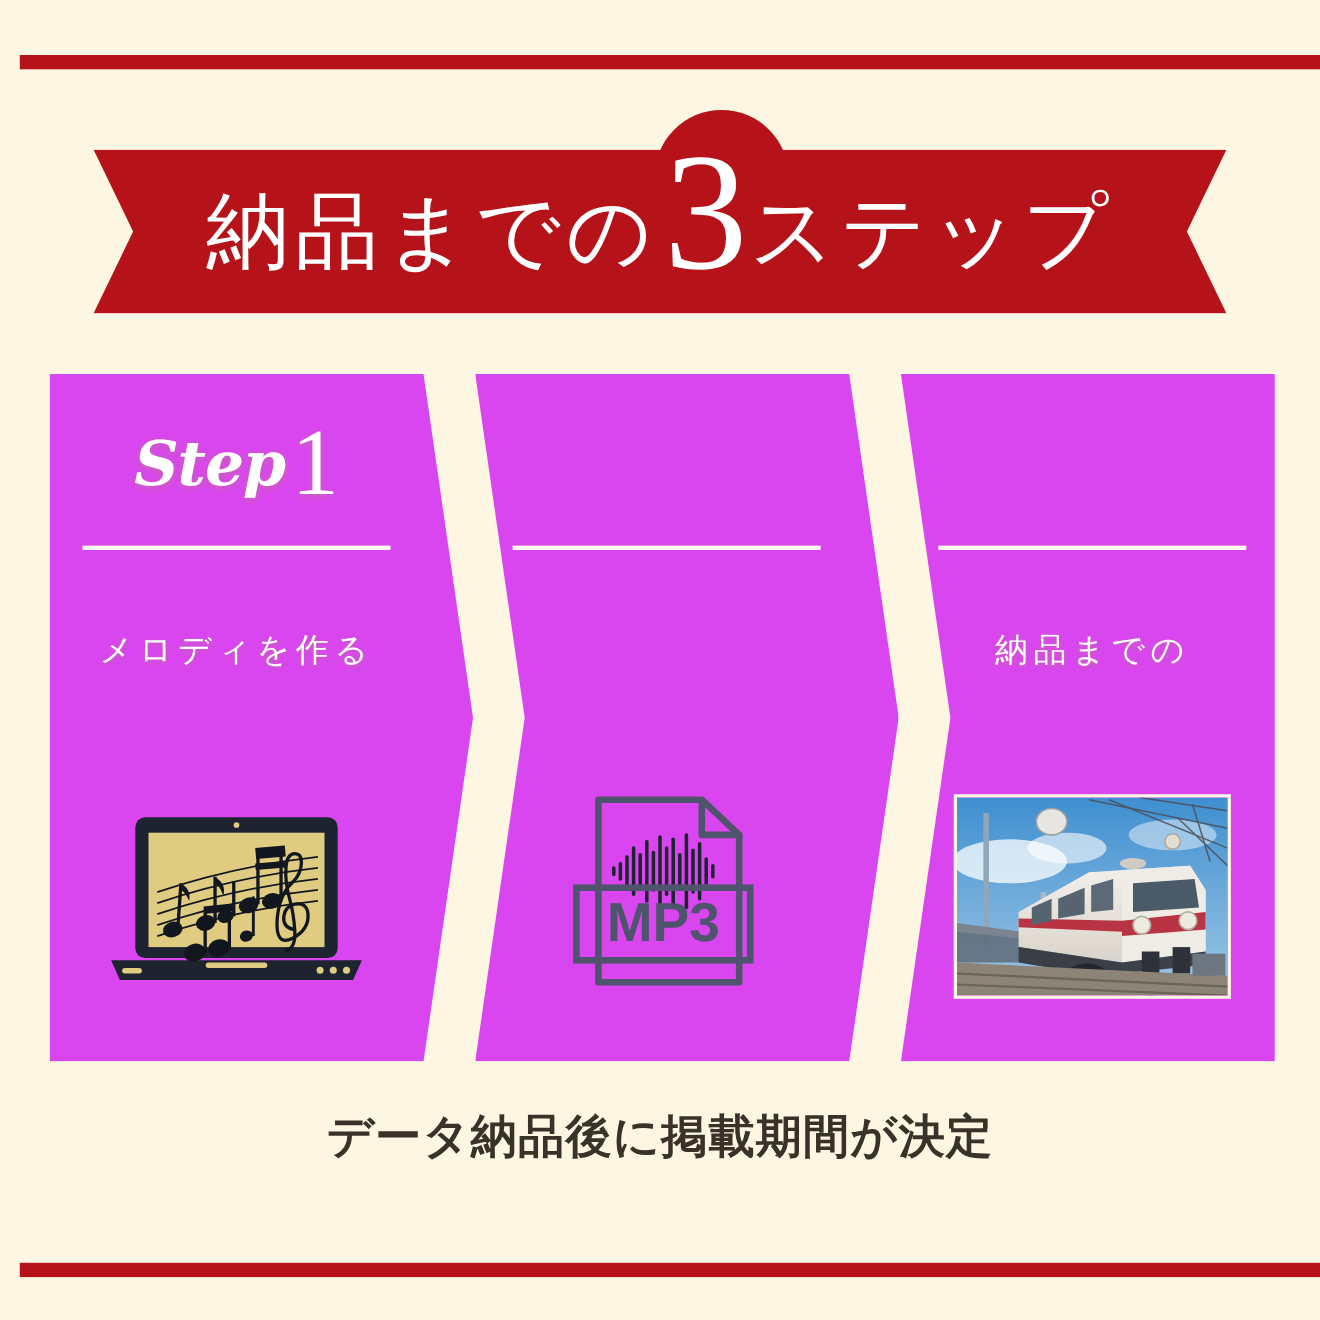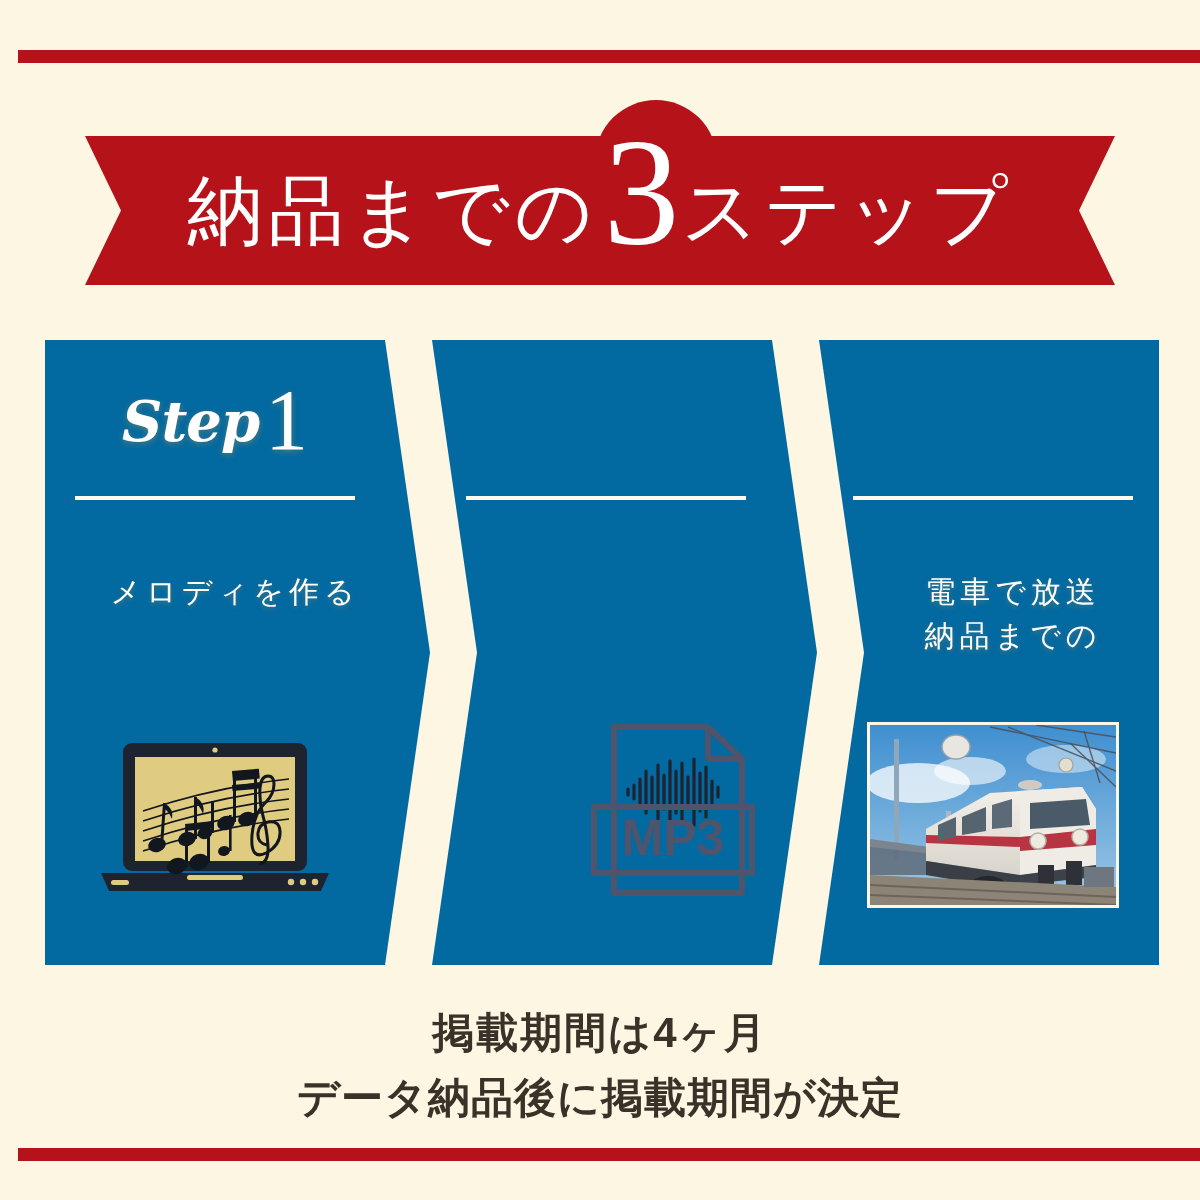--- a/index.html
+++ b/index.html
@@ -89,21 +89,21 @@
     position: absolute;
     left: 0;
     top: 340px;
     width: 1200px;
     height: 625px;
   }
   .card {
     position: absolute;
     top: 0;
     height: 625px;
-    background: #0369a1;
+    background: #d946ef;
     box-sizing: border-box;
     padding: 0;
   }
   .card.c1 {
     left: 45px;
     width: 385px;
     -webkit-clip-path: polygon(0 0, 340px 0, 385px 50%, 340px 100%, 0 100%);
     clip-path: polygon(0 0, 340px 0, 385px 50%, 340px 100%, 0 100%);
   }
   .card.c2 {
@@ -169,33 +169,32 @@
     top: 230px;
     left: 0;
     width: 340px;
     text-align: center;
     color: #ffffff;
     font-family: "Liberation Sans", sans-serif;
     font-size: 30px;
     letter-spacing: 5px;
     line-height: 1.45;
     text-shadow: 0 2px 5px rgba(170,150,80,.4);
-    padding-left: 20px;
   }
 
   .art {
     position: absolute;
     left: 0;
     width: 340px;
     display: flex;
     justify-content: center;
     align-items: center;
   }
   .art.a1 { top: 380px; height: 200px; }
-  .art.a2 { top: 365px; height: 210px; justify-content: flex-end; }
+  .art.a2 { top: 365px; height: 210px; }
   .art.a3 { top: 375px; height: 200px; }
 
   .photo-frame {
     width: 252px;
     height: 186px;
     border: 3px solid #fdf6e3;
     box-sizing: border-box;
     overflow: hidden;
     position: relative;
   }
@@ -328,21 +327,20 @@
           <text x="97" y="140" text-anchor="middle" fill="#4e546b" font-family="'Liberation Sans', sans-serif" font-size="50" font-weight="bold">MP3</text>
         </svg>
       </div>
     </div>
   </div>
 
   <div class="card c3">
     <div class="card-inner">
       <div class="divider"></div>
       <div class="caption">
-        <div>電車で放送</div>
         <div>納品までの</div>
       </div>
       <div class="art a3">
         <div class="photo-frame">
           <svg width="246" height="180" viewBox="0 0 246 180" preserveAspectRatio="none">
             <defs>
               <linearGradient id="sky" x1="0" y1="0" x2="0" y2="1">
                 <stop offset="0%" stop-color="#3f8fd0"></stop>
                 <stop offset="100%" stop-color="#9fc8e6"></stop>
               </linearGradient>
@@ -409,17 +407,16 @@
 
             <rect x="214" y="142" width="30" height="20" fill="#6e7681"></rect>
           </svg>
         </div>
       </div>
     </div>
   </div>
 </div>
 
 <div class="footer">
-  <div class="l1">掲載期間は4ヶ月</div>
   <div class="l2">データ納品後に掲載期間が決定</div>
 </div>
 
 <div class="rule bottom"></div>
 
 </body></html>

